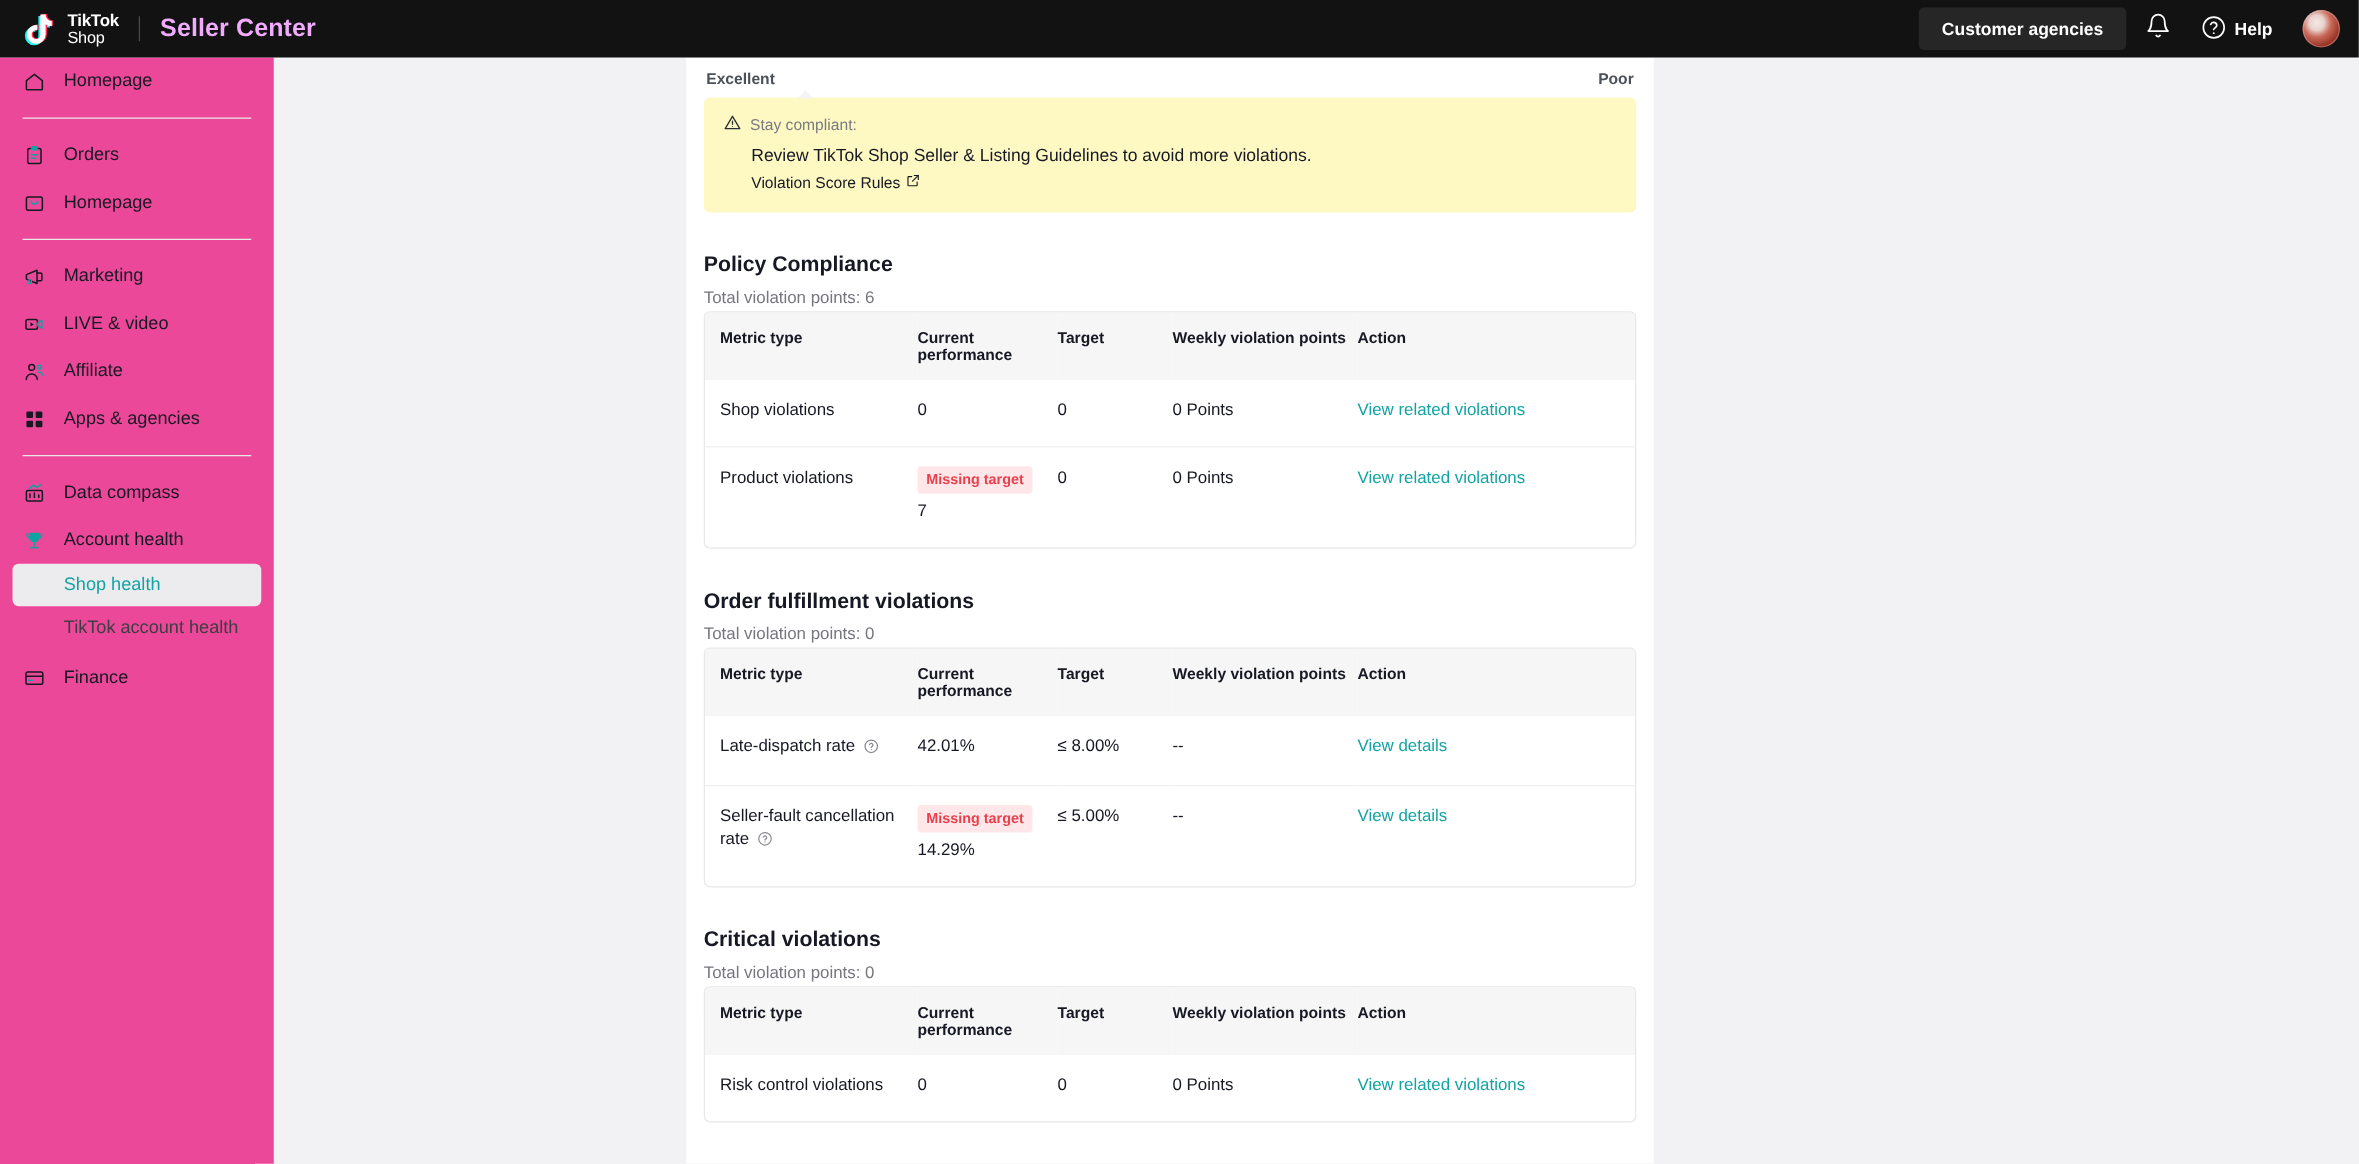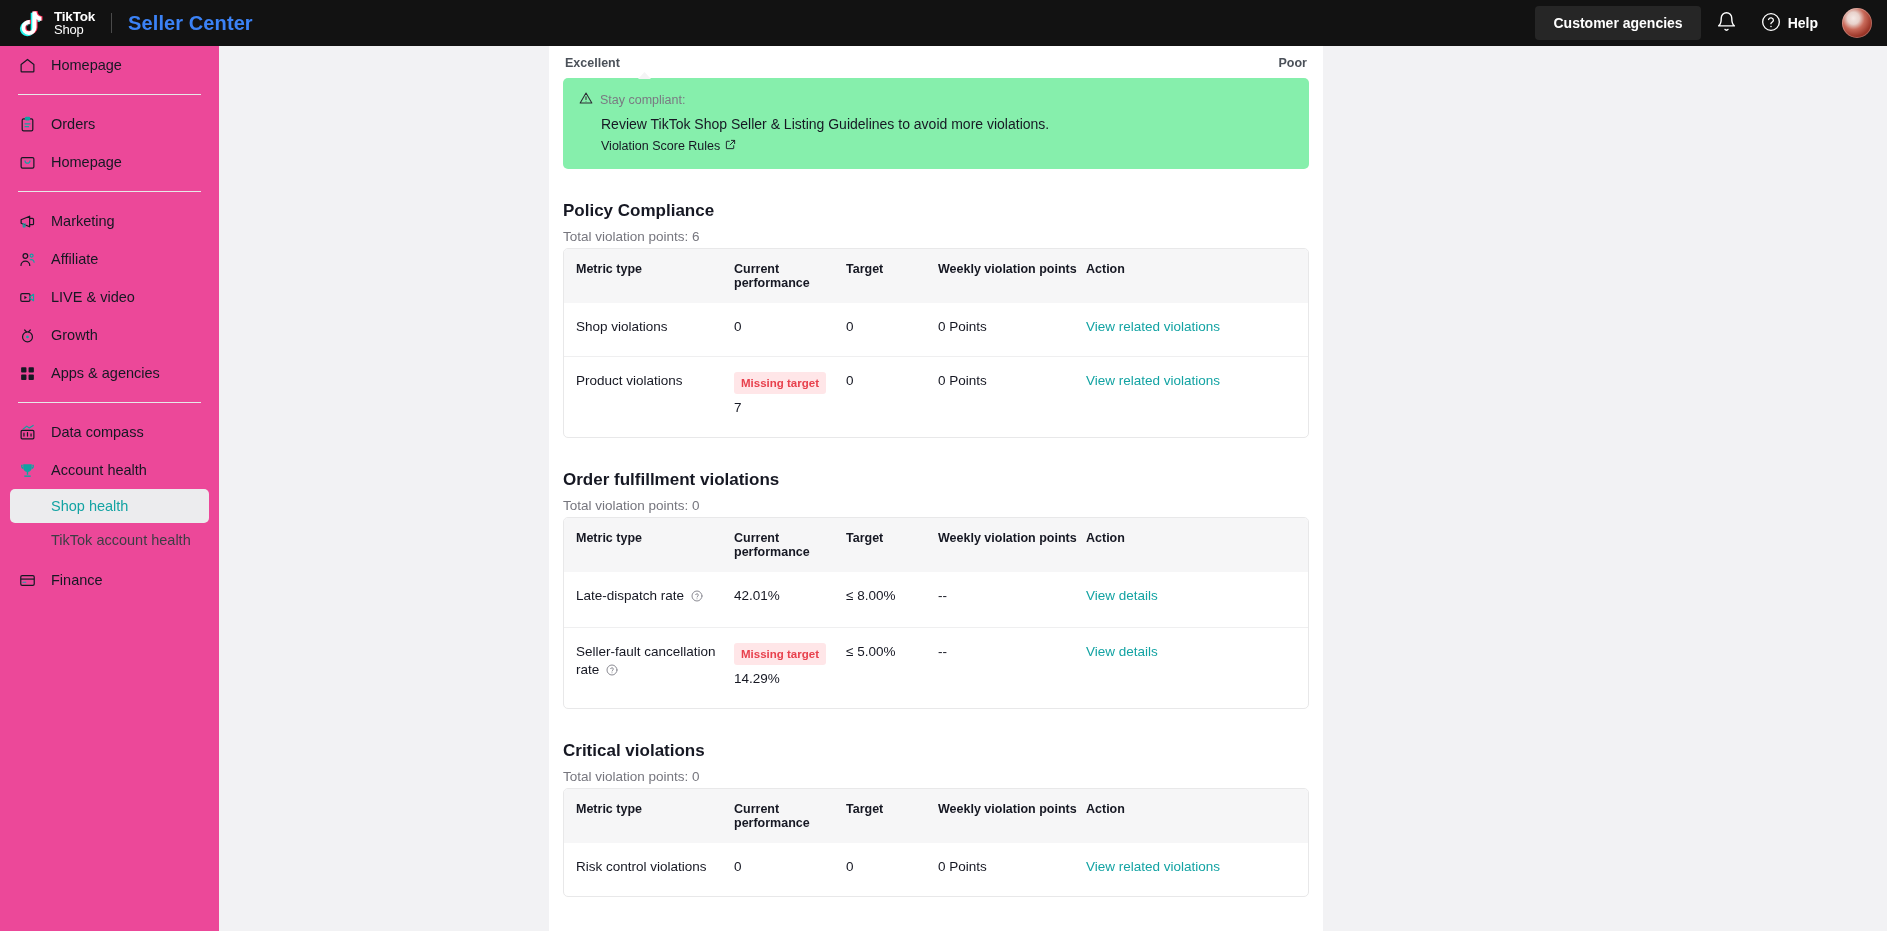--- a/index.html
+++ b/index.html
@@ -25,21 +25,21 @@
   .tt-wordmark {
     color: #fff; font-size: 13.5px; font-weight: bold;
     line-height: 12.5px; letter-spacing: -0.2px;
     margin-left: 5px; padding-top: 1px;
   }
   .tt-wordmark .l2 { font-weight: normal; font-size: 13px; }
   .brand-divider {
     width: 1px; height: 20px; background: #4a4a4a; margin: 0 16px 0 16px;
   }
   .seller-center {
-    color: #3b82f6; font-size: 20px; font-weight: bold; letter-spacing: 0.1px;
+    color: #f0abfc; font-size: 20px; font-weight: bold; letter-spacing: 0.1px;
   }
   .topbar-right {
     margin-left: auto; display: flex; align-items: center;
     padding-right: 15px; gap: 4px;
   }
   .cust-msg-btn {
     background: #262626; color: #fff;
     font-size: 14px; font-weight: bold;
     padding: 9px 18px; border-radius: 4px; border: none;
     cursor: pointer; white-space: nowrap;
@@ -107,21 +107,21 @@
 
   
   .alert-wrap { position: relative; margin: 8px 14px 0 14px; }
   .alert-caret {
     position: absolute; top: -6px; left: 75px;
     width: 13px; height: 7px;
     background: #f4f4f5;
     clip-path: polygon(50% 0, 100% 100%, 0 100%);
   }
   .alert-box {
-    background: #86efac; border-radius: 5px;
+    background: #fef9c3; border-radius: 5px;
     padding: 13px 16px 15px 16px;
   }
   .alert-head {
     display: flex; align-items: center; gap: 7px;
     font-size: 12.5px; color: #7a7a82;
   }
   .alert-body {
     font-size: 14px; color: #161823;
     margin: 7px 0 0 22px; line-height: 18px;
   }
@@ -267,51 +267,41 @@
         <path d="M3 9.5v5l12 5V4.5z"></path>
         <path d="M15 7.5h4a1.5 1.5 0 0 1 1.5 1.5v6a1.5 1.5 0 0 1-1.5 1.5h-4" stroke-linecap="round"></path>
         <path d="M6 15v4.5h2.5V15" stroke="#0fa3a3" stroke-linecap="round"></path>
       </svg>
     </span>
     <span>Marketing</span>
   </div>
 
   <div class="nav-item">
     <span class="nav-icon">
+      <svg width="17" height="17" viewBox="0 0 24 24" fill="none" stroke="#161823" stroke-width="1.7" stroke-linejoin="round">
+        <rect x="2.5" y="6.5" width="13" height="11" rx="2"></rect>
+        <path d="M15.5 11l5-3.5v9l-5-3.5z" stroke="#0fa3a3"></path>
+        <path d="M7.6 9.6l3.6 2.4-3.6 2.4z" fill="#161823" stroke="none"></path>
+      </svg>
+    </span>
+    <span>LIVE &amp; video</span>
+  </div>
+
+  <div class="nav-item">
+    <span class="nav-icon">
       <svg width="17" height="17" viewBox="0 0 24 24" fill="none" stroke="#161823" stroke-width="1.7" stroke-linecap="round" stroke-linejoin="round">
         <circle cx="9" cy="7" r="3.3"></circle>
         <path d="M2.8 20.5a6.2 6.2 0 0 1 12.4 0"></path>
         <circle cx="17.8" cy="6.5" r="2.1" stroke="#0fa3a3"></circle>
         <path d="M16 12.3a4 4 0 0 1 5.3 3.5" stroke="#0fa3a3"></path>
       </svg>
     </span>
     <span>Affiliate</span>
   </div>
 
-  <div class="nav-item">
-    <span class="nav-icon">
-      <svg width="17" height="17" viewBox="0 0 24 24" fill="none" stroke="#161823" stroke-width="1.7" stroke-linejoin="round">
-        <rect x="2.5" y="6.5" width="13" height="11" rx="2"></rect>
-        <path d="M15.5 11l5-3.5v9l-5-3.5z" stroke="#0fa3a3"></path>
-        <path d="M7.6 9.6l3.6 2.4-3.6 2.4z" fill="#161823" stroke="none"></path>
-      </svg>
-    </span>
-    <span>LIVE &amp; video</span>
-  </div>
-
-  <div class="nav-item">
-    <span class="nav-icon">
-      <svg width="17" height="17" viewBox="0 0 24 24" fill="none" stroke="#161823" stroke-width="1.7" stroke-linecap="round" stroke-linejoin="round">
-        <circle cx="12" cy="14" r="7"></circle>
-        <path d="M8 4.2l2.6 2.8M16 4.2l-2.6 2.8"></path>
-        <circle cx="12" cy="14" r="1.9" fill="#0fa3a3" stroke="none"></circle>
-      </svg>
-    </span>
-    <span>Growth</span>
-  </div>
 
   <div class="nav-item">
     <span class="nav-icon">
       <svg width="17" height="17" viewBox="0 0 24 24">
         <rect x="3" y="3" width="7.5" height="7.5" rx="1.2" fill="#161823"></rect>
         <rect x="13.5" y="3" width="7.5" height="7.5" rx="1.2" fill="#161823"></rect>
         <rect x="3" y="13.5" width="7.5" height="7.5" rx="1.2" fill="#161823"></rect>
         <rect x="13.5" y="13.5" width="7.5" height="7.5" rx="1.2" fill="#161823"></rect>
       </svg>
     </span>

